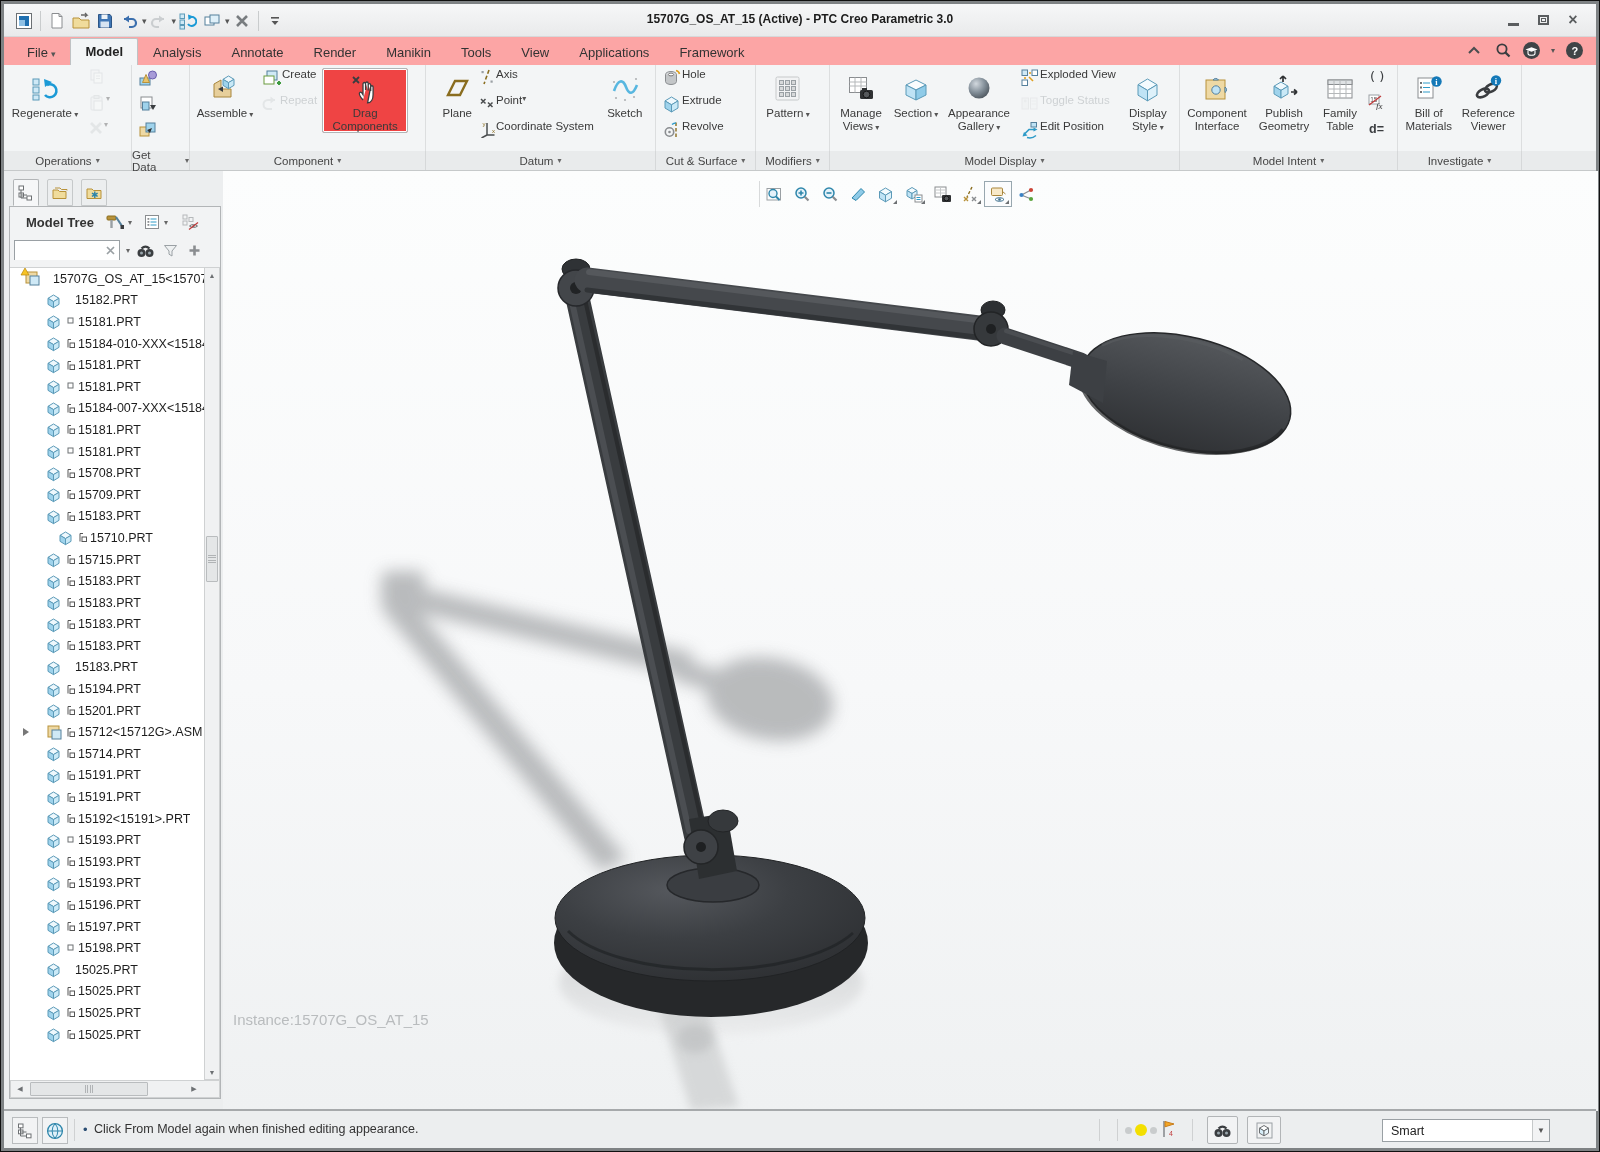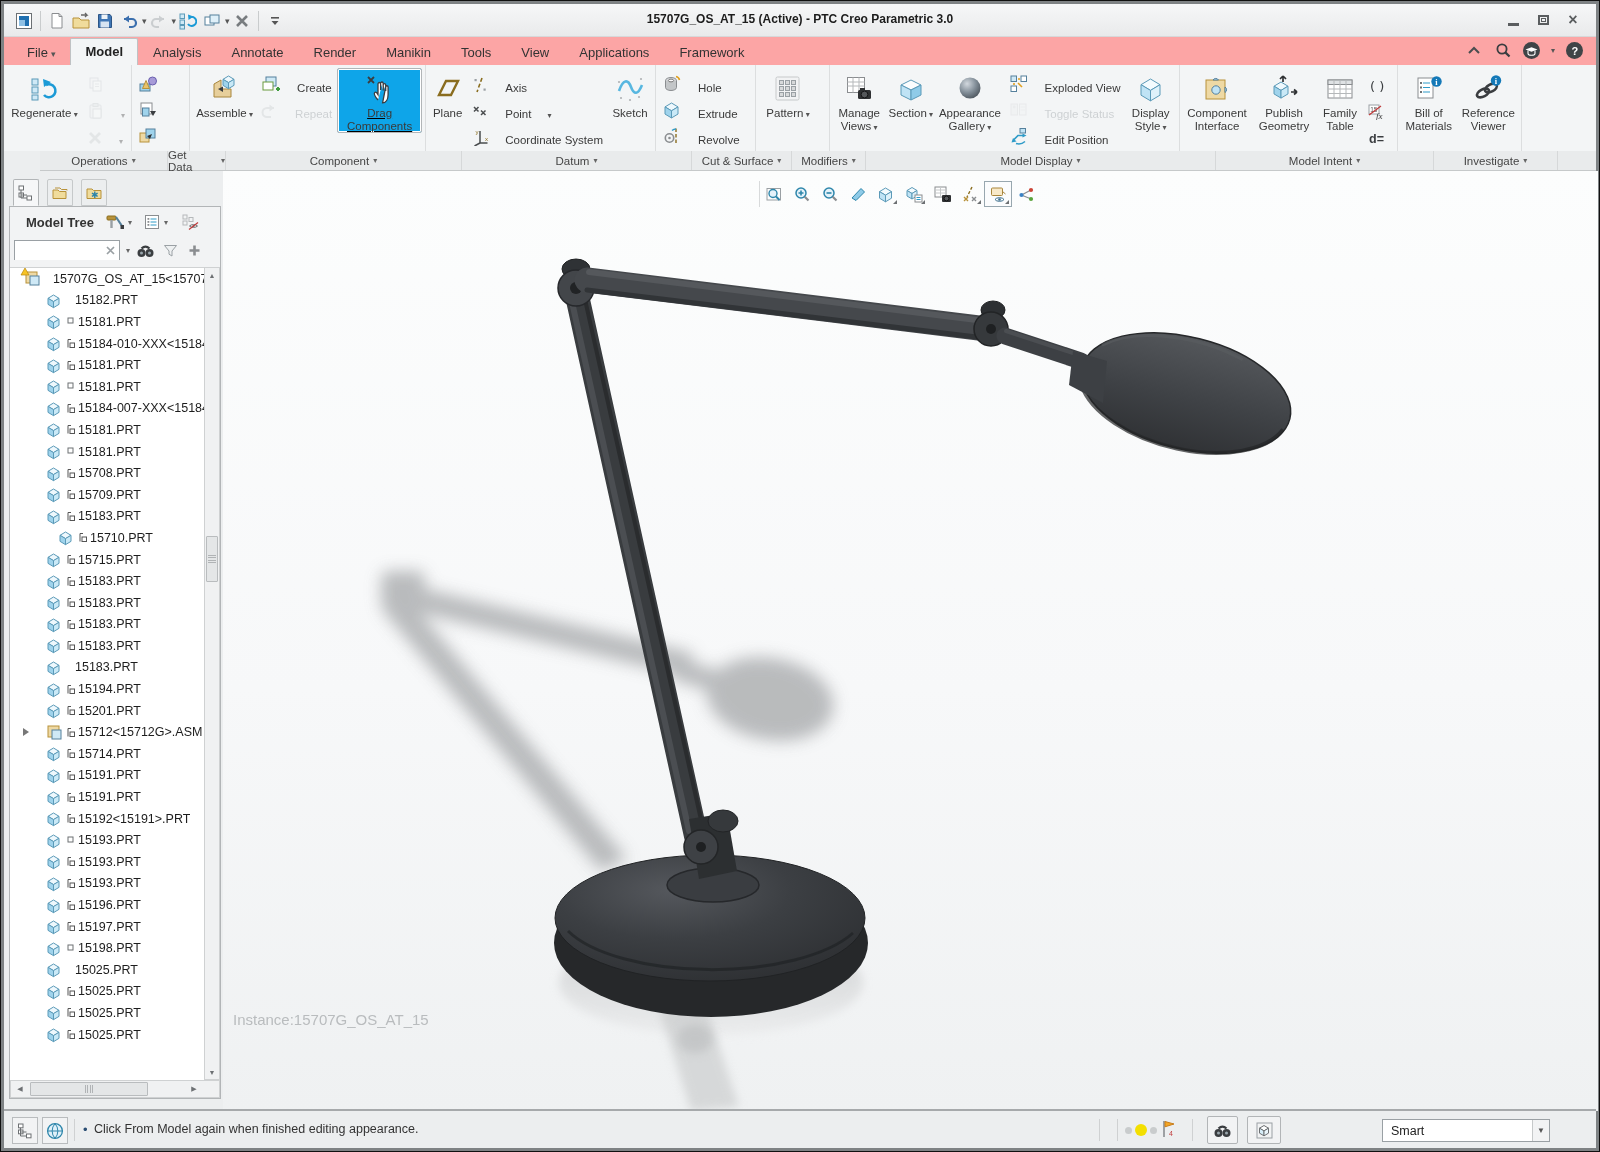--- a/index.html
+++ b/index.html
@@ -38,29 +38,29 @@
 
   
   #ribbon { position:absolute; left:3px; right:3px; top:64px; height:86px; background:#f3f5f6;
     display:flex; align-items:stretch; }
   .rgroup { height:100%; border-right:1px solid #dcdedf; display:flex; align-items:flex-start;
     padding:3px 2px 0; }
   .rbig { display:flex; flex-direction:column; align-items:center; margin:0 1px; padding-top:2px;
     border:1px solid transparent; border-radius:2px; }
   .rbig .ric { height:36px; display:flex; align-items:center; justify-content:center; }
   .rbig .rlb { font-size:11.5px; line-height:12.5px; text-align:center; color:#3a3a3a; }
-  .rbig.sel { background:#0ea5e9; border-color:#b2b5b7; box-shadow:0 0 0 1px #fff inset;text-decoration:underline; }
+  .rbig.sel { background:#ef4444; border-color:#b2b5b7; box-shadow:0 0 0 1px #fff inset; }
   .rbig .rlb .t-arrow { font-size:8px; color:#555; }
   .rcol { display:flex; flex-direction:column; margin:0 2px; }
-  .rrow { height:26px; display:flex; align-items:flex-end; gap:16px; padding:0 2px; }
+  .rrow { height:26px; display:flex; align-items:flex-start; gap:0; padding:0 2px; }
   .rrow .rlb { font-size:11.5px; color:#3a3a3a; white-space:nowrap; }
   .rrow .t-arrow { font-size:8px; color:#555; }
   .rrow.disabled .rlb { color:#9aa0a4; }
   #grouprow { position:absolute; left:3px; right:3px; top:150px; height:20px; background:#e9ebec;
-    border-bottom:1px solid #c6c9ca; display:flex;margin-left:36px; }
+    border-bottom:1px solid #c6c9ca; display:flex; }
   .glabel { height:100%; border-right:1px solid #d6d8d9; font-size:11.5px; color:#454545;
     display:flex; align-items:center; justify-content:center; gap:4px; }
   .glabel .t-arrow { font-size:8px; color:#666; }
 
   
   #tree-tabs { position:absolute; left:12px; top:178px; display:flex; gap:8px; }
   .ttab { width:26px; height:27px; border:1px solid #c6c9ca; background:#eceeef; display:flex;
     align-items:center; justify-content:center; border-radius:2px 2px 0 0; }
   .ttab.active { background:#f6f7f8; border-color:#b2b5b7; border-bottom-color:#f6f7f8; }
   #tree-panel { position:absolute; left:8px; top:205px; width:212px; height:893px;
@@ -412,21 +412,21 @@
               <svg width="30" height="30" viewBox="0 0 30 30" style="display:block">
                 <path d="M3 3 l6 6 M9 3 l-6 6" stroke="#3a3d40" stroke-width="1.8"></path>
                 <path d="M13 26 c-2.5 -3 -4.5 -6.5 -3.2 -7.6 c1 -0.8 2.2 0.4 3.2 2.2 V10 c0 -2 2.6 -2 2.6 0 v6 m0 -6.5 c0 -2 2.6 -2 2.6 0 v7 m0 -5.5 c0 -1.9 2.5 -1.9 2.5 0 v6 m0 -4 c0 -1.7 2.4 -1.7 2.4 0 v7.5 c0 4.5 -2 8.3 -5.5 8.3 z" fill="#fff" stroke="#3a3d40" stroke-width="1.3"></path>
               </svg>
             </span>
           </div>
           <div class="rlb">Drag Components</div>
         </div>
       </div>
       <div class="rgroup" style="width: 230px;">
-        <div class="rbig" style="width: 44px;">
+        <div class="rbig" style="width: 44px; align-items: flex-end;">
           <div class="ric">
             <span style="display: inline-flex; align-items: center;">
               <svg width="30" height="30" viewBox="0 0 30 30" style="display:block">
                 <polygon points="6,21 13,7 25,7 18,21" fill="none" stroke="#8a6d1f" stroke-width="2.4"></polygon>
               </svg>
             </span>
           </div>
           <div class="rlb">Plane</div>
         </div>
         <div class="rcol">

